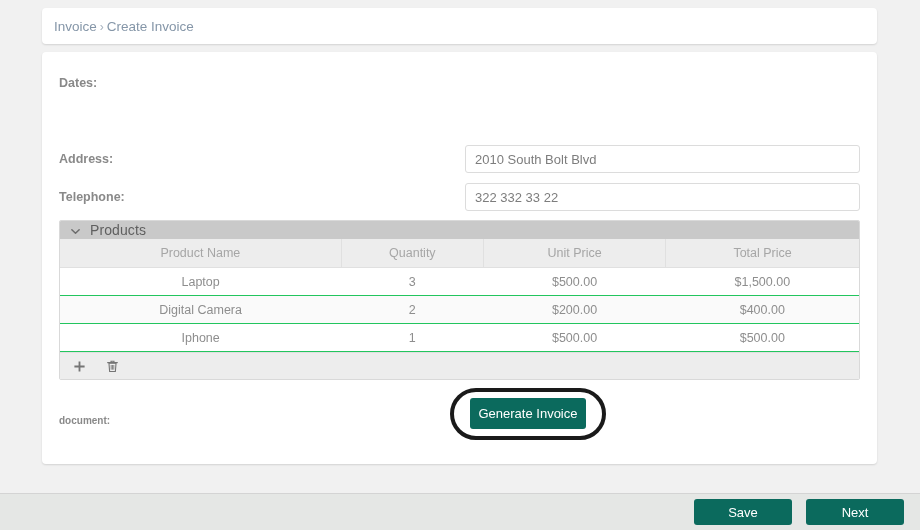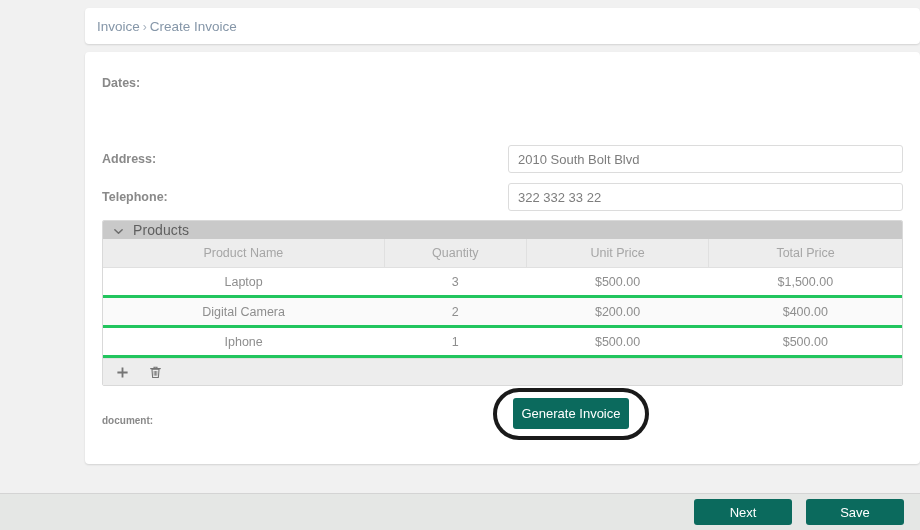--- a/index.html
+++ b/index.html
@@ -15,21 +15,20 @@
     color: #8a8a8a;
     overflow: hidden;
     position: relative;
   }
 
   
   .card {
     background: #ffffff;
     border-radius: 4px;
     box-shadow: 0 1px 2px rgba(0,0,0,0.13);
-    margin-left: 43px;
   }
   #breadcrumb-card {
     position: absolute;
     left: 42px;
     top: 8px;
     width: 835px;
     height: 36px;
     display: flex;
     align-items: center;
   }
@@ -152,21 +151,21 @@
     text-align: center;
     border-right: 1px solid #e0e0e0;
     border-bottom: 1px solid #e0e0e0;
   }
   table.products th:last-child { border-right: none; }
   table.products td {
     height: 25px;
     font-size: 12.5px;
     color: #8e8e8e;
     text-align: center;
-    border-bottom: 3px solid #22c55e;
+    border-bottom: 1px solid #22c55e;
   }
   table.products tbody tr.odd  td { background: #ffffff; }
   table.products tbody tr.even td { background: #fafafa; }
 
   #products-footer {
     height: 26px;
     background: #ededed;
     display: flex;
     align-items: center;
     padding-left: 13px;
@@ -350,15 +349,15 @@
 
   <div id="row-document">
     <span id="document-label">document:</span>
     <div id="generate-highlight"></div>
     <button id="generate-invoice-button">Generate Invoice</button>
   </div>
 
 </div>
 
 <div id="action-bar">
+  <button class="bar-button">Save</button>
   <button class="bar-button">Next</button>
-  <button class="bar-button">Save</button>
 </div>
 
 </body></html>

